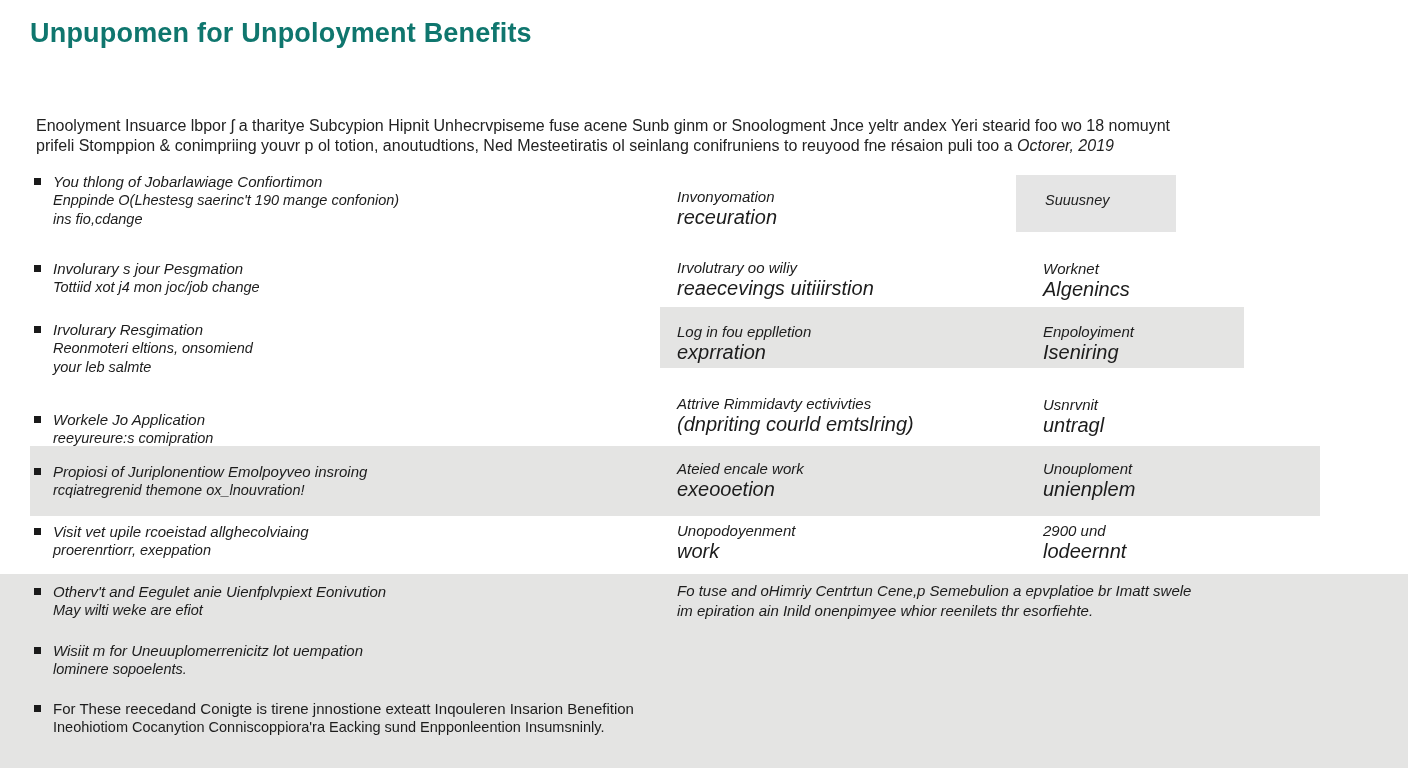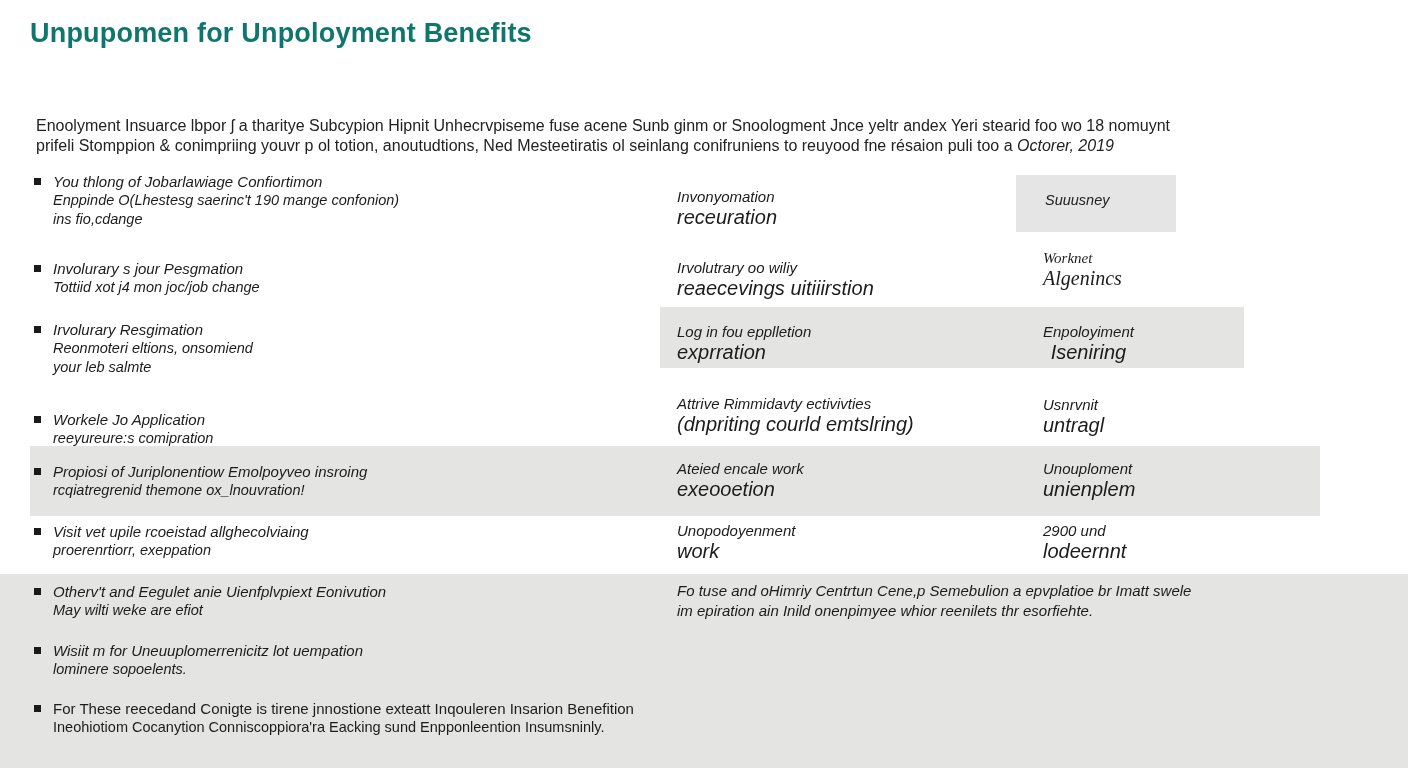--- a/index.html
+++ b/index.html
@@ -90,38 +90,38 @@
     <span class="sq"></span>
     <span class="txt">
       <span class="head">Involurary s jour Pesgmation</span>
       <span class="sub">Tottiid xot j4 mon joc/job change</span>
     </span>
   </div>
   <div class="cell" style="left:677px; top:258px;">
     <span class="a">Irvolutrary oo wiliy</span>
     <span class="b">reaecevings uitiiirstion</span>
   </div>
-  <div class="cell" style="left:1043px; top:248px;font-family:Liberation Serif, serif;">
+  <div class="cell" style="left:1043px; top:259px;">
     <span class="a">Worknet</span>
     <span class="b">Algenincs</span>
   </div>
 
   <div class="bullet" style="top:320px;">
     <span class="sq"></span>
     <span class="txt">
       <span class="head">Irvolurary Resgimation</span>
       <span class="sub">Reonmoteri eltions, onsomiend</span>
       <span class="sub">your leb salmte</span>
     </span>
   </div>
   <div class="cell" style="left:677px; top:322px;">
     <span class="a">Log in fou epplletion</span>
     <span class="b">exprration</span>
   </div>
-  <div class="cell" style="left:1043px; top:322px;text-align:center;">
+  <div class="cell" style="left:1043px; top:322px;">
     <span class="a">Enpoloyiment</span>
     <span class="b">Iseniring</span>
   </div>
 
   <div class="bullet" style="top:410px;">
     <span class="sq"></span>
     <span class="txt">
       <span class="head">Workele Jo Application</span>
       <span class="sub">reeyureure:s comipration</span>
     </span>

